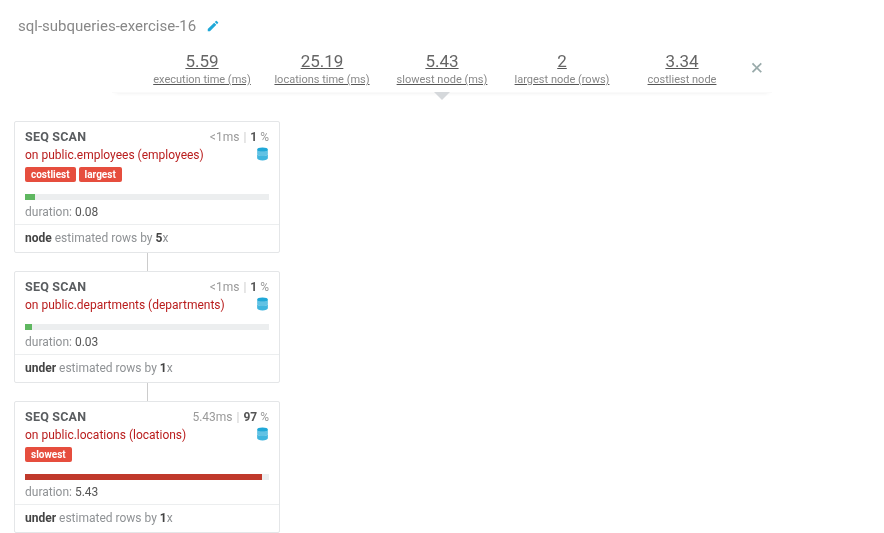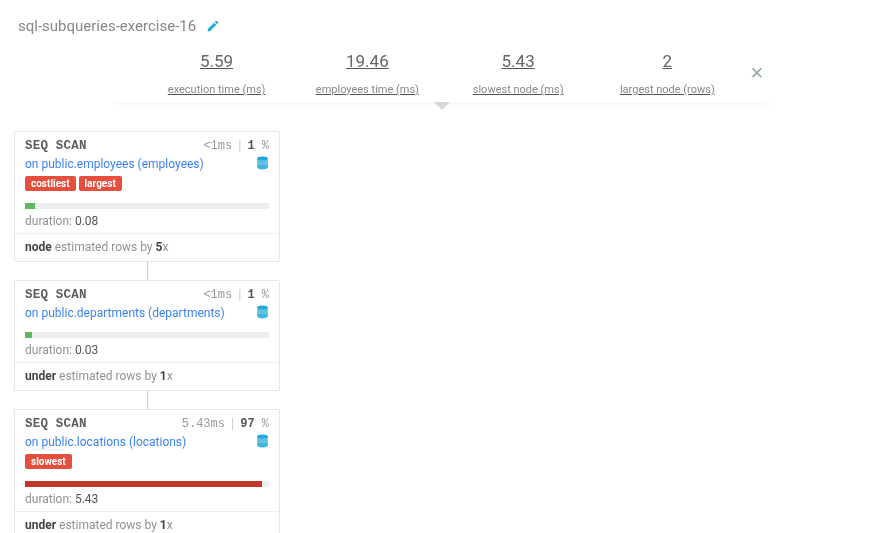--- a/index.html
+++ b/index.html
@@ -40,21 +40,21 @@
     text-align: center;
     min-width: 100px;
   }
   .stat-value {
     font-size: 17px;
     color: #666;
   }
   .stat-label {
     font-size: 11px;
     color: #888;
-    margin-top: 12px;
+    margin-top: 2px;
   }
   .close-x {
     position: absolute;
     right: 8px;
     top: 50%;
     transform: translateY(-50%);
     color: #9aa;
     font-size: 17px;
     cursor: pointer;
   }
@@ -85,40 +85,39 @@
     width: 1px;
     height: 18px;
     background: #ccc;
     margin: 0 auto;
   }
   .card-pad { padding: 7px 10px 6px; }
   .card-head {
     display: flex;
     justify-content: space-between;
     align-items: baseline;
-    font-family: Liberation Mono, monospace;
   }
   .op-name {
     font-weight: 700;
     color: #5a5d60;
     font-size: 12.5px;
     letter-spacing: .2px;
   }
   .ms-pct { color: #999; font-size: 12px; }
   .ms-pct b { color: #555; }
   .ms-pct .sep { color: #ccc; margin: 0 4px; }
 
   .rel-row {
     display: flex;
     justify-content: space-between;
     align-items: center;
     margin-top: 3px;
   }
   .rel-text {
-    color: #3b82f6;
+    color: #b91c1c;
     font-size: 12px;
   }
   .disk-icon { color: #1fa8d8; flex-shrink: 0; }
 
   .tags { margin-top: 5px; display: flex; gap: 3px; }
   .tag {
     background: #e64e3e;
     color: #fff;
     font-size: 10px;
     font-weight: 700;
@@ -168,30 +167,34 @@
         </svg>
     </span>
   </div>
 
   <div class="stats-bar">
     <div class="stat">
       <div class="stat-value">5.59</div>
       <div class="stat-label">execution time (ms)</div>
     </div>
     <div class="stat">
-      <div class="stat-value">19.46</div>
-      <div class="stat-label">employees time (ms)</div>
+      <div class="stat-value">25.19</div>
+      <div class="stat-label">locations time (ms)</div>
     </div>
     <div class="stat">
       <div class="stat-value">5.43</div>
       <div class="stat-label">slowest node (ms)</div>
     </div>
     <div class="stat">
       <div class="stat-value">2</div>
       <div class="stat-label">largest node (rows)</div>
+    </div>
+    <div class="stat">
+      <div class="stat-value">3.34</div>
+      <div class="stat-label">costliest node</div>
     </div>
     <span class="close-x">✕</span>
     <div class="down-arrow"></div>
   </div>
 </div>
 
 <div class="nodes" id="nodes">
     <div class="node-card">
       <div class="card-pad">
         <div class="card-head">

